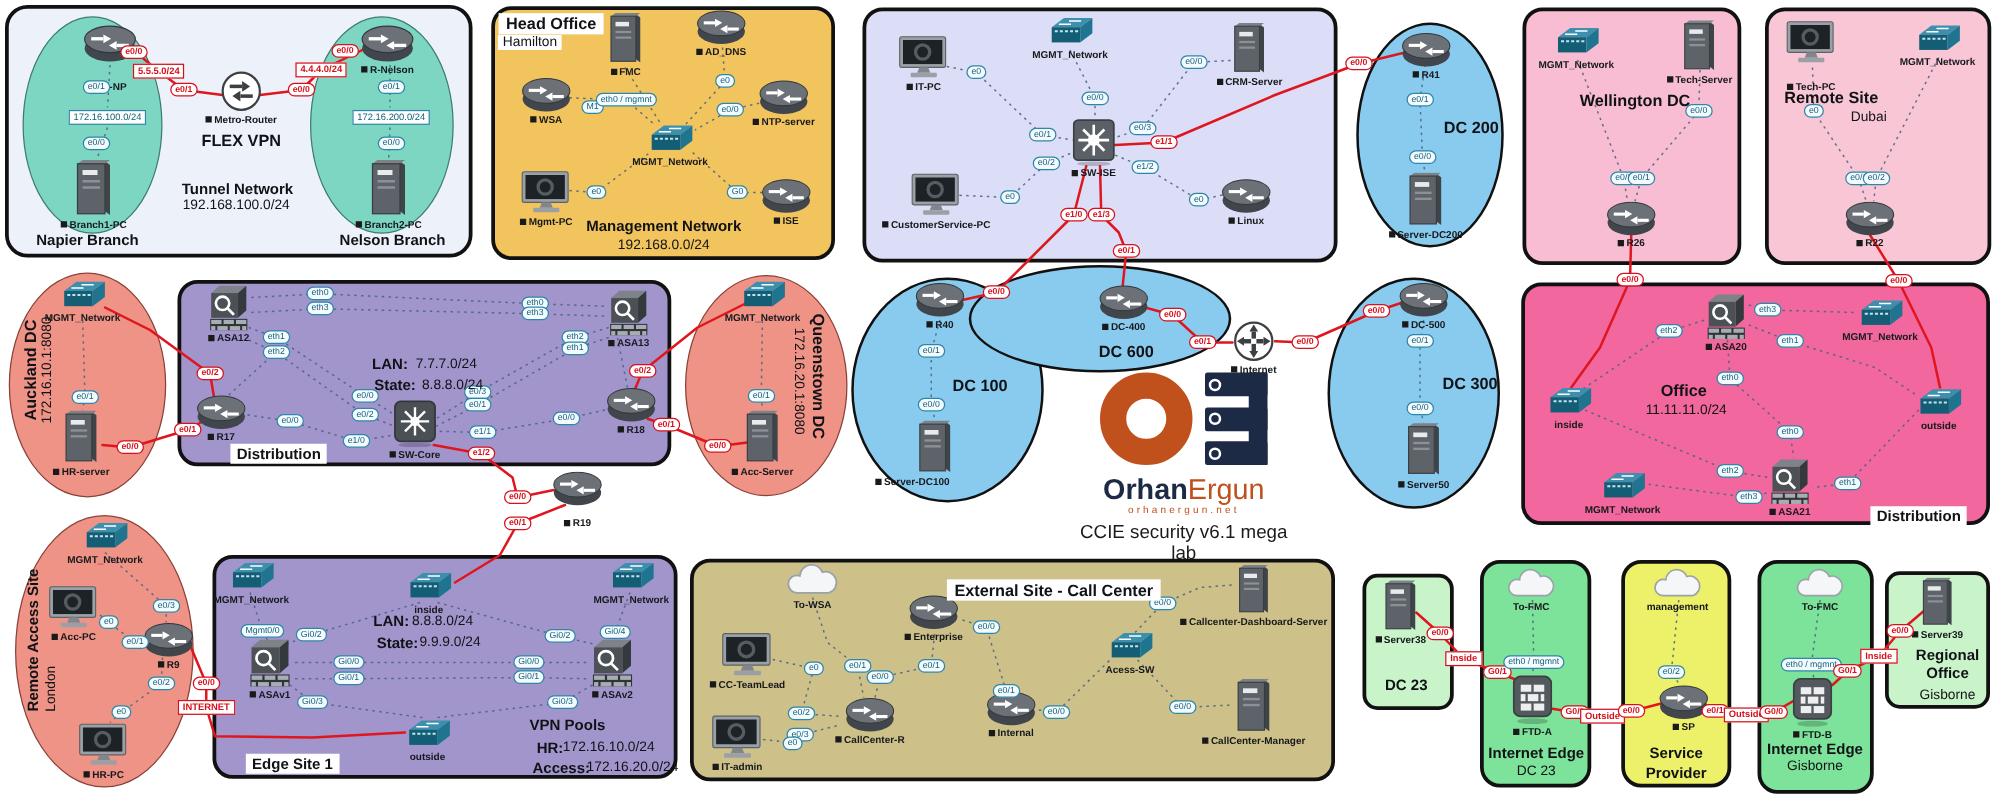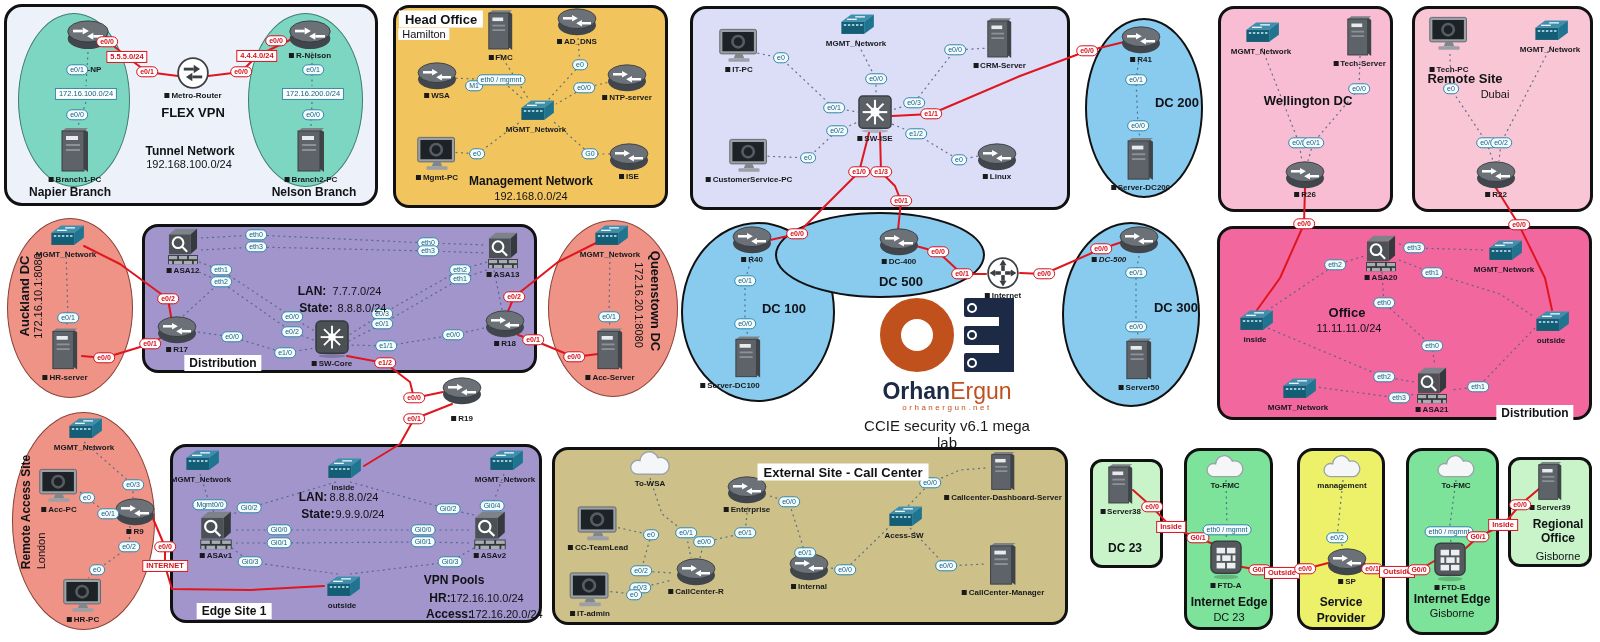--- a/index.html
+++ b/index.html
@@ -445,21 +445,21 @@
           <use href="#i-router" xlink:href="#i-router" width="42" height="28"></use>
         </svg></div>
       <div class="nlabel" style="left: 899px; top: 257px;"><span class="sq"></span>DC-400</div>
       <div class="node" style="left: 985px; top: 256px; width: 36px; height: 34px;"><svg width="36" height="34">
           <use href="#i-inet" xlink:href="#i-inet" width="36" height="34"></use>
         </svg></div>
       <div class="nlabel" style="left: 1003px; top: 291px;"><span class="sq"></span>Internet</div>
       <div class="node" style="left: 1118px; top: 226px; width: 42px; height: 28px;"><svg width="42" height="28">
           <use href="#i-router" xlink:href="#i-router" width="42" height="28"></use>
         </svg></div>
-      <div class="nlabel" style="left: 1109px; top: 255px; font-style: italic;"><span class="sq"></span>DC-500</div>
+      <div class="nlabel" style="left: 1139px; top: 255px;"><span class="sq"></span>DC-500</div>
       <div class="node" style="left: 1125px; top: 338px; width: 28px; height: 44px;"><svg width="28" height="44">
           <use href="#i-server" xlink:href="#i-server" width="28" height="44"></use>
         </svg></div>
       <div class="nlabel" style="left: 1139px; top: 383px;"><span class="sq"></span>Server50</div>
       <div class="node" style="left: 1363px; top: 234px; width: 36px; height: 38px;"><svg width="36" height="38">
           <use href="#i-asa" xlink:href="#i-asa" width="36" height="38"></use>
         </svg></div>
       <div class="nlabel" style="left: 1381px; top: 273px;"><span class="sq"></span>ASA20</div>
       <div class="node" style="left: 1484px; top: 238px; width: 40px; height: 26px;"><svg width="40" height="26">
           <use href="#i-switch" xlink:href="#i-switch" width="40" height="26"></use>
@@ -730,34 +730,34 @@
       <div class="txt t1" style="left: 193px; top: 112px; transform: translate(-50%, -50%);">FLEX VPN</div>
       <div class="txt t2" style="left: 190px; top: 151px; transform: translate(-50%, -50%);">Tunnel Network</div>
       <div class="txt n1" style="left: 189px; top: 164px; transform: translate(-50%, -50%);">192.168.100.0/24</div>
       <div class="txt t2" style="left: 70px; top: 192px; transform: translate(-50%, -50%);">Napier Branch</div>
       <div class="txt t2" style="left: 314px; top: 192px; transform: translate(-50%, -50%);">Nelson Branch</div>
       <div class="txt wb13" style="left: 441px; top: 19px; transform: translate(-50%, -50%);">Head Office</div>
       <div class="txt wn" style="left: 424px; top: 34px; transform: translate(-50%, -50%);">Hamilton</div>
       <div class="txt t2" style="left: 531px; top: 181px; transform: translate(-50%, -50%);">Management Network</div>
       <div class="txt n1" style="left: 531px; top: 196px; transform: translate(-50%, -50%);">192.168.0.0/24</div>
       <div class="txt t1" style="left: 1177px; top: 102px; transform: translate(-50%, -50%);">DC 200</div>
-      <div class="txt t1" style="left: 1308px; top: 80px; transform: translate(-50%, -50%); margin-top: 20px;">Wellington DC</div>
+      <div class="txt t1" style="left: 1308px; top: 80px; transform: translate(-50%, -50%);">Wellington DC</div>
       <div class="txt t1" style="left: 1465px; top: 78px; transform: translate(-50%, -50%);">Remote  Site</div>
       <div class="txt n1" style="left: 1495px; top: 94px; transform: translate(-50%, -50%);">Dubai</div>
       <div class="txt t1" style="left: 24px; top: 296px; transform: translate(-50%, -50%) rotate(-90deg);">Auckland DC</div>
       <div class="txt n1" style="left: 38px; top: 296px; transform: translate(-50%, -50%) rotate(-90deg);">172.16.10.1:8080</div>
       <div class="txt t2" style="left: 312px; top: 291px; transform: translate(-50%, -50%);">LAN:</div>
       <div class="txt n1" style="left: 357px; top: 291px; transform: translate(-50%, -50%);">7.7.7.0/24</div>
       <div class="txt t2" style="left: 316px; top: 308px; transform: translate(-50%, -50%);">State:</div>
       <div class="txt n1" style="left: 362px; top: 308px; transform: translate(-50%, -50%);">8.8.8.0/24</div>
       <div class="txt wb" style="left: 223px; top: 363px; transform: translate(-50%, -50%);">Distribution</div>
       <div class="txt t1" style="left: 655px; top: 301px; transform: translate(-50%, -50%) rotate(90deg);">Queenstown DC</div>
       <div class="txt n1" style="left: 639px; top: 305px; transform: translate(-50%, -50%) rotate(90deg);">172.16.20.1:8080</div>
       <div class="txt t1" style="left: 784px; top: 308px; transform: translate(-50%, -50%); text-align: right;">DC 100</div>
-      <div class="txt t1" style="left: 901px; top: 281px; transform: translate(-50%, -50%);">DC 500</div>
+      <div class="txt t1" style="left: 901px; top: 281px; transform: translate(-50%, -50%);">DC 600</div>
       <div class="txt t1" style="left: 1176px; top: 307px; transform: translate(-50%, -50%);">DC 300</div>
       <div class="txt t1" style="left: 1347px; top: 312px; transform: translate(-50%, -50%);">Office</div>
       <div class="txt n1" style="left: 1349px; top: 328px; transform: translate(-50%, -50%);">11.11.11.0/24</div>
       <div class="txt wb" style="left: 1535px; top: 413px; transform: translate(-50%, -50%);">Distribution</div>
       <div class="txt t2" style="left: 26px; top: 512px; transform: translate(-50%, -50%) rotate(-90deg);">Remote Access Site</div>
       <div class="txt n1" style="left: 41px; top: 551px; transform: translate(-50%, -50%) rotate(-90deg);">London</div>
       <div class="txt t2" style="left: 313px; top: 497px; transform: translate(-50%, -50%);">LAN:</div>
       <div class="txt n1" style="left: 354px; top: 497px; transform: translate(-50%, -50%);">8.8.8.0/24</div>
       <div class="txt t2" style="left: 318px; top: 514px; transform: translate(-50%, -50%);">State:</div>
       <div class="txt n1" style="left: 360px; top: 514px; transform: translate(-50%, -50%);">9.9.9.0/24</div>

